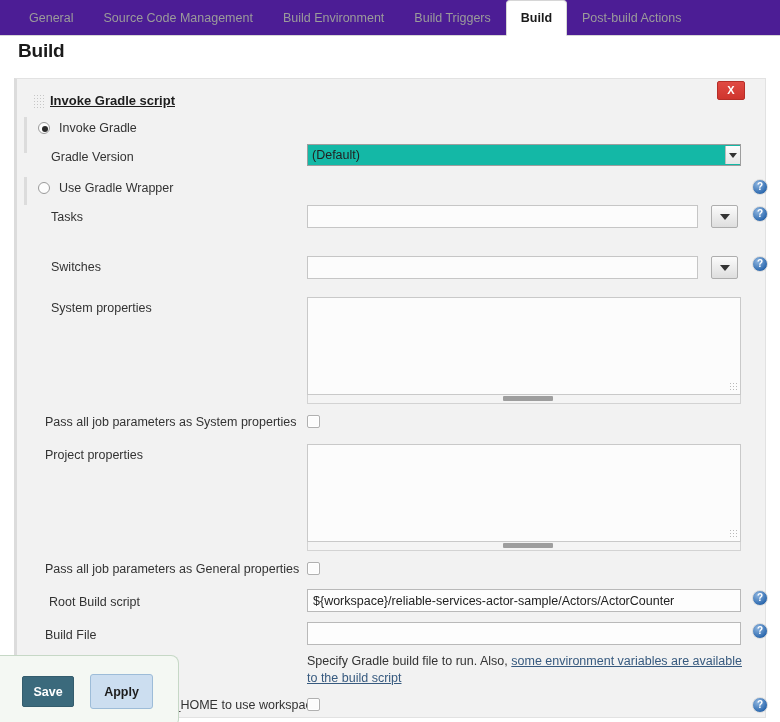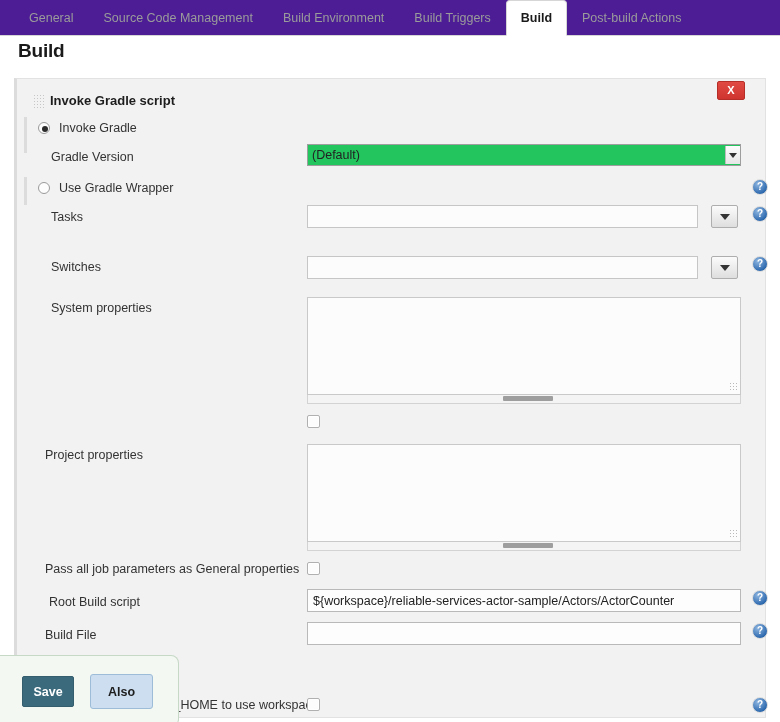--- a/index.html
+++ b/index.html
@@ -72,21 +72,21 @@
     position: absolute; left: 16px; top: 15px;
     width: 11px; height: 14px;
     background-image:
       radial-gradient(#c4c4c4 45%, transparent 46%);
     background-size: 3px 3px;
     opacity: .95;
   }
 
   .block-title {
     position: absolute; left: 33px; top: 14px;
-    font-size: 13px; font-weight: bold; color: #1d1d1d;
+    font-size: 13px; font-weight: bold; color: #1d1d1d; text-decoration: underline;
   }
 
   
   .close-x {
     position: absolute; left: 700px; top: 2px;
     width: 28px; height: 19px;
     background: linear-gradient(#e04a43, #cf352e);
     border: 1px solid #b62e28;
     border-radius: 2px;
     color: #fff; font-size: 11px; font-weight: bold;
@@ -127,21 +127,21 @@
     border: 1px solid #b0b0b0;
     border-radius: 2px;
     box-shadow: inset 0 0 0 1px #fff;
     cursor: pointer;
   }
 
   select.jselect {
     position: absolute;
     font-family: "Liberation Sans", sans-serif;
     font-size: 12.5px; color: #222;
-    background: #22c55e;
+    background: #14b8a6;
     border: 1px solid #9e9e9e;
     padding: 2px 4px;
     cursor: pointer;
     -webkit-appearance: none; appearance: none;
   }
   .sel-arrow {
     position: absolute;
     width: 15px; height: 18px;
     background: linear-gradient(#fdfdfd,#e6e6e6);
     border-left: 1px solid #bcbcbc;
@@ -331,20 +331,21 @@
 
       <div class="lbl" style="left:34px; top:222px;">System properties</div>
       <div class="ta-wrap" style="left:290px; top:218px; width:434px; height:98px;">
         <textarea class="jta" value="" style=""></textarea>
         <div class="ta-grip"></div>
       </div>
       <div class="ta-scroll" style="left:290px; top:316px; width:434px;">
         <div class="ta-thumb" style="left:195px; width:50px;"></div>
       </div>
 
+      <div class="lbl" style="left:28px; top:336px;">Pass all job parameters as System properties</div>
       <div class="chk" style="left:290px; top:336px;"></div>
 
       <div class="lbl" style="left:28px; top:369px;">Project properties</div>
       <div class="ta-wrap" style="left:290px; top:365px; width:434px; height:98px;">
         <textarea class="jta" value="" style=""></textarea>
         <div class="ta-grip"></div>
       </div>
       <div class="ta-scroll" style="left:290px; top:463px; width:434px;">
         <div class="ta-thumb" style="left:195px; width:50px;"></div>
       </div>
@@ -353,26 +354,29 @@
       <div class="chk" style="left:290px; top:483px;"></div>
 
       <div class="lbl" style="left:32px; top:516px;">Root Build script</div>
       <input class="jtext bright" style="left: 290px; top: 510px; width: 434px; height: 23px;" value="${workspace}/reliable-services-actor-sample/Actors/ActorCounter">
       <div class="help" style="left:735px; top:511px;"></div>
 
       <div class="lbl" style="left:28px; top:549px;">Build File</div>
       <input class="jtext bright" style="left: 290px; top: 543px; width: 434px; height: 23px;" value="">
       <div class="help" style="left:735px; top:544px;"></div>
 
+      <div class="desc" style="left:290px; top:574px;">
+        <span>Specify Gradle build file to run. Also, </span><a>some environment variables are available to the build script</a>
+      </div>
 
       <div class="lbl" style="left:28px; top:619px;">Force GRADLE_USER_HOME to use workspace</div>
       <div class="chk" style="left:290px; top:619px;"></div>
       <div class="help" style="left:735px; top:618px;"></div>
 
     </div>
   </div>
 
   <div class="savebar">
     <div class="btn-save">Save</div>
-    <div class="btn-apply">Also</div>
+    <div class="btn-apply">Apply</div>
   </div>
 
 </div>
 
 </body></html>

